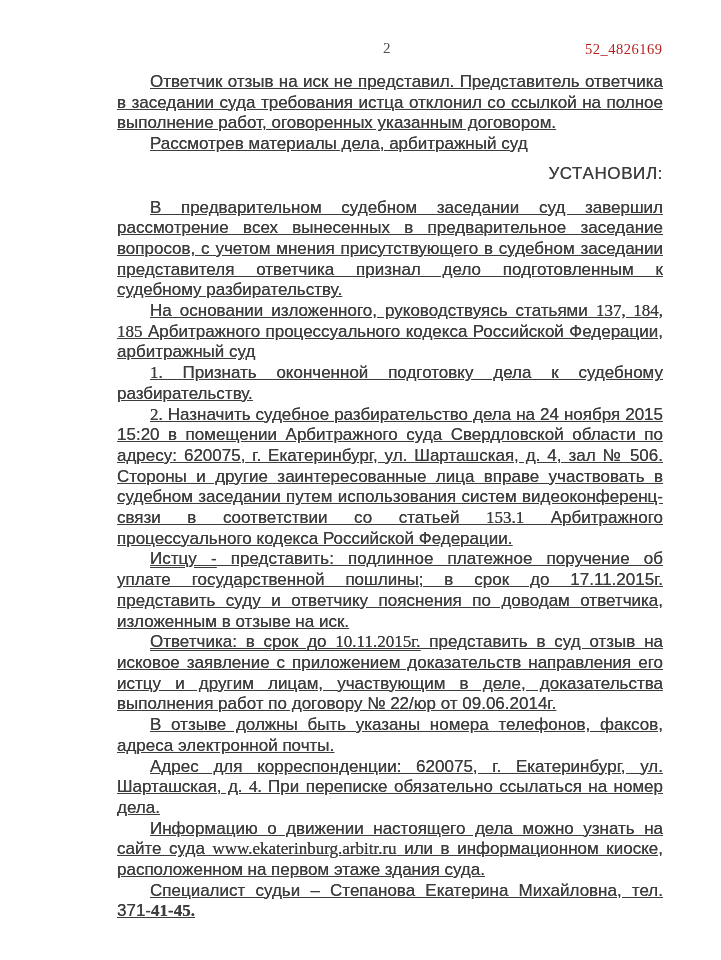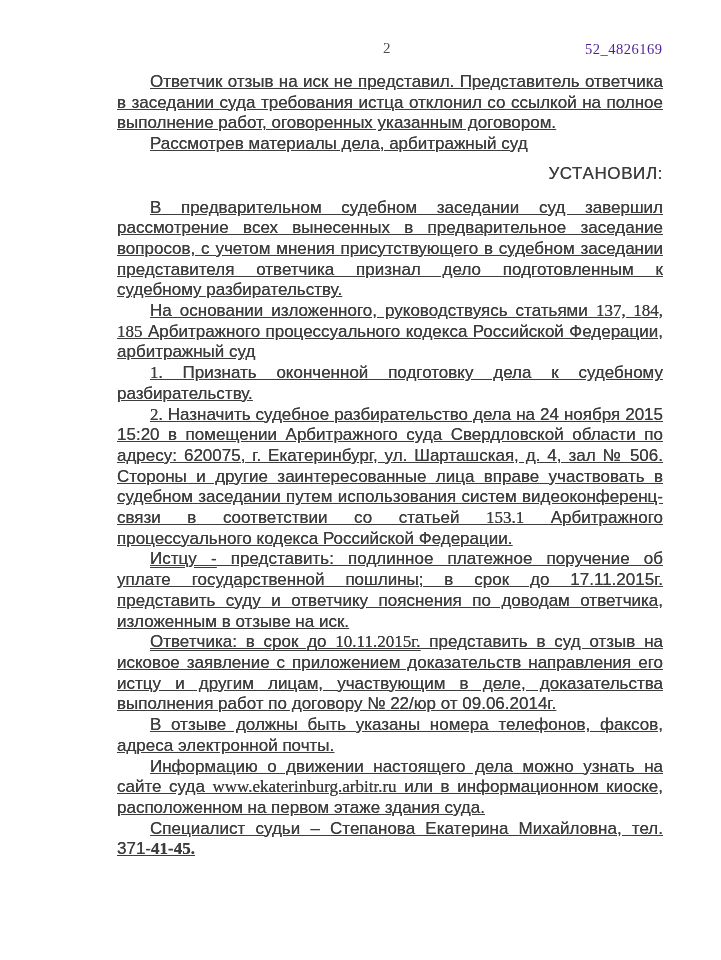--- a/index.html
+++ b/index.html
@@ -24,21 +24,21 @@
     font-size: 15px;
     color: #4c4c4c;
   }
   .hdr-doc-number {
     position: absolute;
     top: 41px;
     left: 585px;
     font-family: "Liberation Serif", serif;
     font-size: 14.5px;
     letter-spacing: 0.5px;
-    color: #4c1d95;
+    color: #b91c1c;
   }
   .doc-body {
     position: absolute;
     top: 72px;
     left: 117px;
     width: 546px;
     font-size: 17px;
     line-height: 20.7px;
     text-align: justify;
     color: #3d3d3d;
@@ -72,16 +72,17 @@
       <p class="para"><span>Ответчик отзыв на иск не представил. Представитель ответчика в заседании суда требования истца отклонил со ссылкой на полное выполнение работ, оговоренных указанным договором.</span></p>
       <p class="para"><span>Рассмотрев материалы дела, арбитражный суд</span></p>
       <p class="heading"><span>УСТАНОВИЛ:</span></p>
       <p class="para"><span>В предварительном судебном заседании суд завершил рассмотрение всех вынесенных в предварительное заседание вопросов, с учетом мнения присутствующего в судебном заседании представителя ответчика признал дело подготовленным к судебному разбирательству.</span></p>
       <p class="para"><span>На основании изложенного, руководствуясь статьями </span><span class="serif">137, 184, 185</span><span> Арбитражного процессуального кодекса Российской Федерации, арбитражный суд</span></p>
       <p class="para"><span class="serif">1.</span><span> Признать оконченной подготовку дела к судебному разбирательству.</span></p>
       <p class="para"><span class="serif">2.</span><span> Назначить судебное разбирательство дела на 24 ноября 2015 15:20 в помещении Арбитражного суда Свердловской области по адресу: 620075, г. Екатеринбург, ул. Шарташская, д. 4,  зал № 506. Стороны и другие заинтересованные лица вправе участвовать в судебном заседании путем использования систем видеоконференц-связи в соответствии со статьей </span><span class="serif">153.1</span><span> Арбитражного процессуального кодекса Российской Федерации.</span></p>
       <p class="para"><span class="underline">Истцу -</span><span> представить: подлинное платежное поручение об уплате государственной пошлины; в срок до 17.11.2015г. представить суду и ответчику пояснения по доводам ответчика, изложенным в отзыве на иск.</span></p>
       <p class="para"><span class="underline">Ответчика: в срок до </span><span class="serif underline">10.11.2015г.</span><span> представить в суд отзыв на исковое заявление с приложением доказательств направления его истцу и другим лицам, участвующим в деле, доказательства выполнения работ по договору № 22/юр от 09.06.2014г.</span></p>
       <p class="para"><span>В отзыве должны быть указаны номера телефонов, факсов, адреса электронной почты.</span></p>
+      <p class="para"><span>Адрес для корреспонденции: 620075, г. Екатеринбург, ул. Шарташская, д. </span><span class="serif">4.</span><span> При переписке обязательно ссылаться на номер дела.</span></p>
       <p class="para"><span>Информацию о движении настоящего дела можно узнать на сайте суда </span><span class="serif">www.ekaterinburg.arbitr.ru</span><span> или в информационном киоске, расположенном на первом этаже здания суда.</span></p>
       <p class="para"><span>Специалист судьи – Степанова Екатерина Михайловна, тел. 371-</span><span class="serif bold">41-45.</span></p>
     </div>
 </div>
 
 </body></html>

